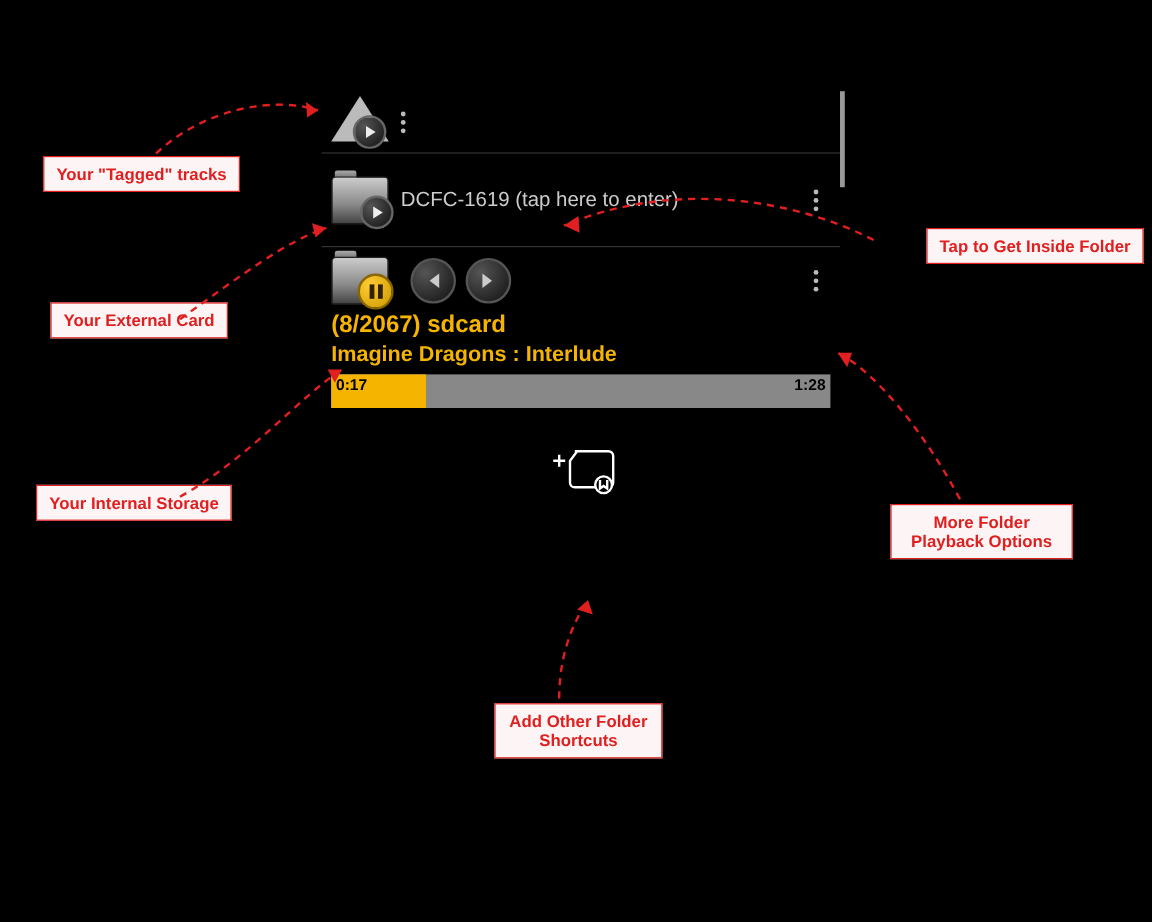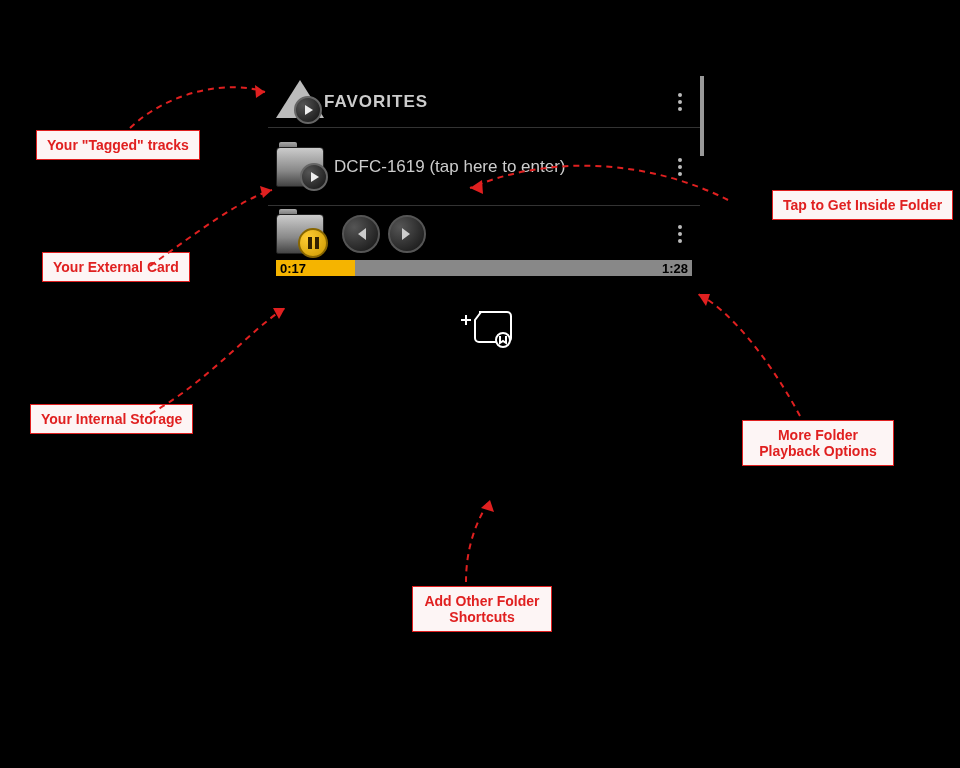--- a/index.html
+++ b/index.html
@@ -157,21 +157,21 @@
     font-weight: bold;
   }
   .track-name {
     color: #f5b400;
     font-size: 18px;
     font-weight: bold;
     margin-top: 2px;
   }
   .progress {
     position: relative;
-    height: 16px;
+    height: 28px;
     background: #888;
     margin-top: 6px;
   }
   .progress-fill {
     position: absolute;
     left: 0; top: 0; bottom: 0;
     background: #f5b400;
     width: 19%;
   }
   .progress .t-left {
@@ -237,21 +237,20 @@
 <body>
 
 <div class="phone-screen">
   <div class="scrollbar"></div>
 
   <div class="row row-header">
     <div class="header-icon">
       <div class="triangle"></div>
       <div class="play-badge"></div>
     </div>
-    <div class="row-label">FAVORITES</div>
     <div class="kebab">
         <span></span>
         <span></span>
         <span></span>
       </div>
   </div>
 
   <div class="row" style="height:78px">
     <div class="folder-icon">
       <div class="folder-tab"></div>
@@ -282,20 +281,24 @@
         <svg width="16" height="16" viewBox="0 0 16 16">
             <path d="M13 2v12M3 2l8 6-8 6z" fill="#ccc"></path>
           </svg>
       </div>
       <div style="flex:1"></div>
       <div class="kebab">
           <span></span>
           <span></span>
           <span></span>
         </div>
+    </div>
+    <div class="track-info">
+      <div class="track-count">(8/2067)  sdcard</div>
+      <div class="track-name">Imagine Dragons : Interlude</div>
     </div>
     <div class="progress">
       <div class="progress-fill"></div>
       <div class="t-left">0:17</div>
       <div class="t-right">1:28</div>
     </div>
 
     <div class="add-shortcut">
       <svg width="70" height="48" viewBox="0 0 70 48">
         <path d="M30 12 h28 a4 4 0 0 1 4 4 v22 a4 4 0 0 1 -4 4 h-28 a4 4 0 0 1 -4 -4 v-18 l6 -8 z"></path>

